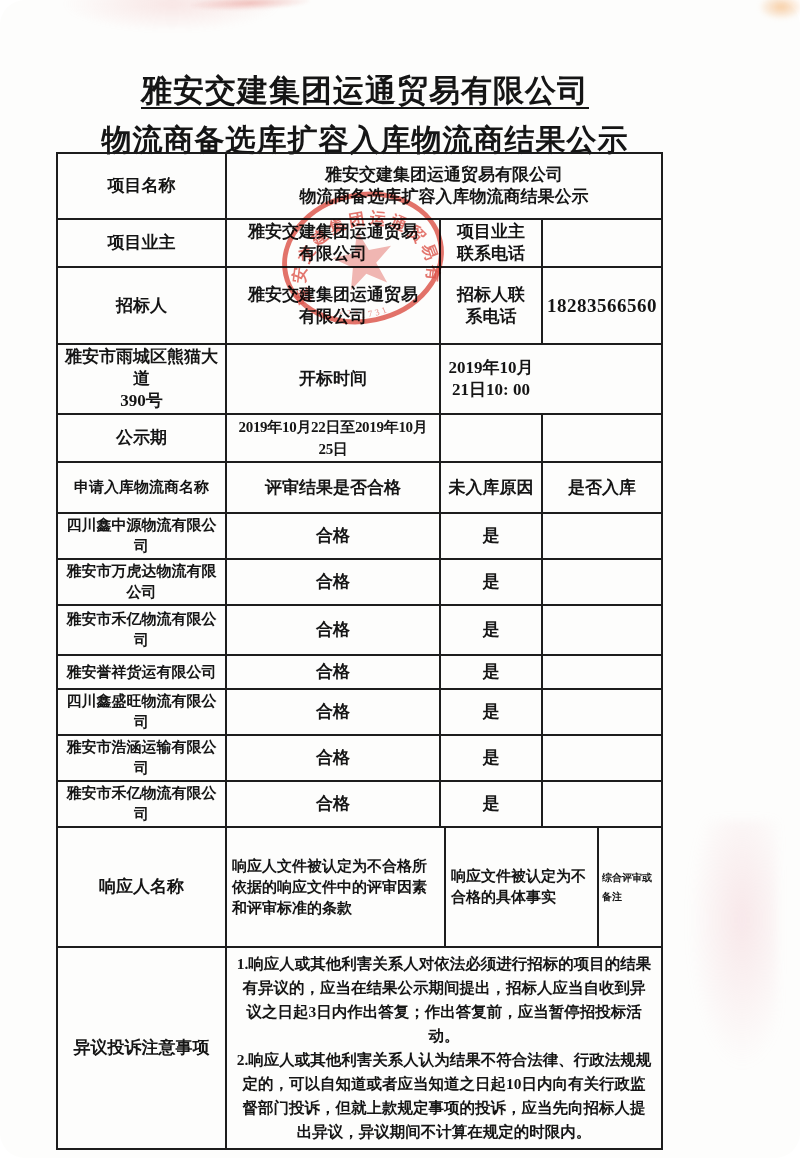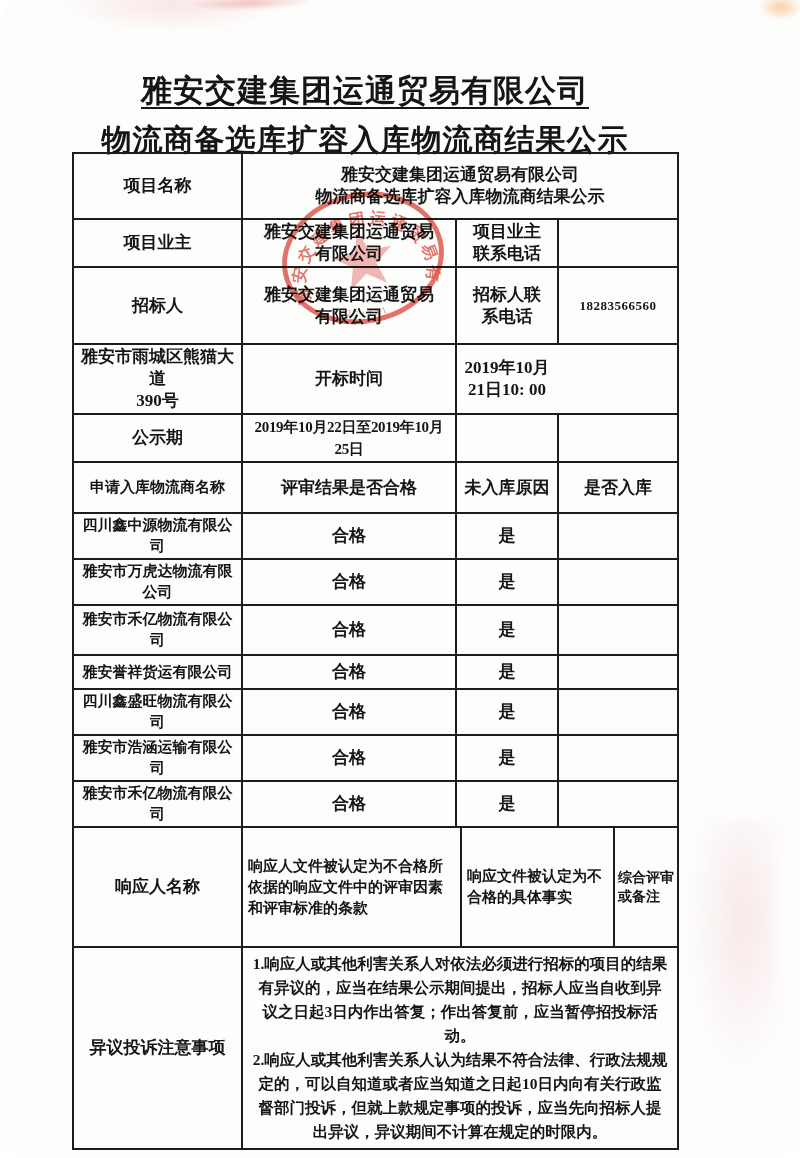--- a/index.html
+++ b/index.html
@@ -28,41 +28,41 @@
     background:radial-gradient(ellipse at 60% 40%, rgba(236,178,188,.28), rgba(236,178,188,0) 70%);
     filter:blur(5px); }
 
   
   .titles { position:absolute; top:70px; left:58px; width:614px; text-align:center; }
   .title1 { font-size:31px; font-weight:700; letter-spacing:1px;
     text-decoration:underline; text-decoration-thickness:2px; text-underline-offset:6px; }
   .title2 { font-size:30px; font-weight:700; letter-spacing:1px; margin-top:8px; }
 
   
-  .doc-table { position:absolute; top:152px; left:72px; width:607px;
+  .doc-table { position:absolute; top:152px; left:56px; width:607px;
     border:2px solid #1d1d1d; font-weight:600; }
   .row { display:grid; border-top:2px solid #1d1d1d; }
   .row:first-child { border-top:none; }
   .g4  { grid-template-columns:167px 214px 102px 120px; }
   .g2  { grid-template-columns:167px 436px; }
   .g14 { grid-template-columns:167px 219px 153px 64px; }
   .cell { display:flex; align-items:center; justify-content:center;
     text-align:center; border-left:2px solid #1d1d1d; padding:1px 4px;
     font-size:17px; line-height:22px; }
   .cell:first-child { border-left:none; }
   .pre { white-space:pre-line; }
   .left { justify-content:flex-start; text-align:left; }
   .h64{min-height:64px}.h48{min-height:48px}.h77{min-height:77px}.h66{min-height:66px}
   .h44{min-height:44px}.h51{min-height:51px}.h45{min-height:45px}.h50{min-height:50px}
   .h34{min-height:34px}.h40{min-height:40px}.h120{min-height:120px}.h170{min-height:170px}
   .company { font-size:15px; line-height:21px; padding:1px 3px; }
   .tight { font-size:15px; letter-spacing:-0.3px; }
-  .phone { font-size:13px; letter-spacing:.5px; }
+  .phone { font-size:19px; letter-spacing:.5px; }
   .small15 { font-size:15px; line-height:21px; padding:2px 5px; }
-  .remarkcell { font-size:14px; line-height:19px; padding:2px 3px; }
+  .remarkcell { font-size:10px; line-height:19px; padding:2px 3px; }
   .paras { font-size:15.5px; line-height:24px; padding:4px 8px; flex-direction:column;
     align-items:flex-end; justify-content:center; }
 
   
   .seal { position:absolute; left:250px; top:160px; mix-blend-mode:multiply; opacity:.85; }
 </style>
 </head>
 <body>
 
 <div class="page">

